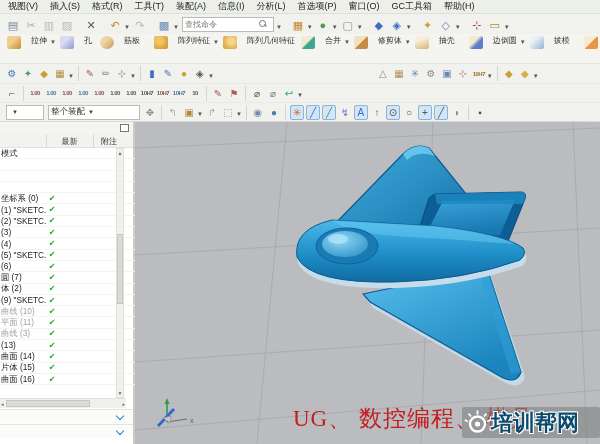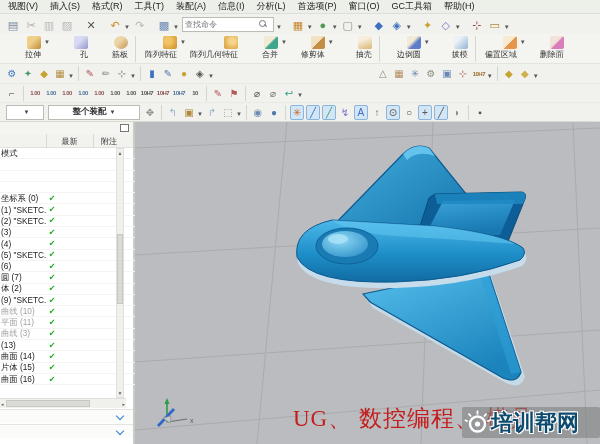--- a/index.html
+++ b/index.html
@@ -30,22 +30,22 @@
     border:1.2px solid #777; border-radius:50%; }
   .mag::after { content:""; position:absolute; left:5.5px; top:5.5px; width:3px;
     height:1.2px; background:#777; transform:rotate(45deg); }
 
   
   #ribbon { position:absolute; left:0; top:34px; width:600px; height:30px;
     background:#f4f5f1; border-bottom:1px solid #e2e4de;
     display:flex; align-items:flex-start; padding-left:2px; }
   .rgroup { display:flex; align-items:flex-start; height:30px; padding:1px 2px; }
   .rsep { width:1px; height:26px; background:#d3d6cd; margin:2px 2px; }
-  .rbtn { display:flex; flex-direction:column; align-items:flex-end;
-    min-width:40px; padding:0 3px; }
+  .rbtn { display:flex; align-items:flex-start;
+    min-width:40px; padding:0 3px;gap:10px; }
   .rbtn .lab { font-size:8px; color:#333; white-space:nowrap; line-height:9px;
     text-align:center; margin-top:1px; }
   .ci { width:14px; height:13px; border-radius:2px; margin-top:1px; }
   .ic-extrude { background:linear-gradient(135deg,#f0cf8a 40%,#c08a36 100%); }
   .ic-hole { background:linear-gradient(135deg,#d8d9f2 40%,#9296ce 100%); }
   .ic-rib { background:linear-gradient(135deg,#ecd5a5 40%,#c49355 100%); border-radius:50%; }
   .ic-pattern-feature { background:radial-gradient(circle at 35% 35%,#f2c468 25%,#d69a33 80%); }
   .ic-pattern-geometry { background:radial-gradient(circle at 60% 40%,#f6d489 25%,#dda747 80%); }
   .ic-unite { background:linear-gradient(135deg,#f2ead2 45%,#3fa58d 55%); }
   .ic-trim-body { background:linear-gradient(135deg,#f2e2c2 50%,#c68d44 50%); }
@@ -58,23 +58,23 @@
   
   .minibar { position:absolute; left:0; width:600px; display:flex;
     align-items:center; padding-left:4px; background:#f1f2ee; }
   #tbar4 { top:64px; height:20px; border-bottom:1px solid #e8eae4; }
   #tbar5 { top:84px; height:19px; border-bottom:1px solid #e8eae4; }
   #tbar6 { top:103px; height:19px; border-bottom:1px solid #dadcd4; }
   .mini { display:inline-flex; align-items:center; justify-content:center;
     height:15px; min-width:14px; font-size:10px; margin:0 1px; color:#777; }
   .mini.txt { font-size:6px; font-weight:bold; letter-spacing:-0.5px; }
   .mini.tog { background:#d2e6f6; border:1px solid #8ab4dc; border-radius:2px; }
-  .combo { display:inline-flex; align-items:center; justify-content:center;
+  .combo { display:inline-flex; align-items:center; justify-content:flex-start;
     height:15px; background:#fff; border:1px solid #b9bdb4; font-size:8.5px;
-    color:#333; padding:0 2px; margin:0 2px;font-weight:bold; }
+    color:#333; padding:0 2px; margin:0 2px; }
   .combo .ca { font-size:6px; color:#444; margin-left:3px; }
 
   
   #main { position:absolute; left:0; top:122px; width:600px; height:322px; }
 
   
   #panel { position:absolute; left:0; top:0; width:135px; height:322px;
     background:#fff; border-right:2px solid #c9ccc5; }
   #panel-top { height:12px; background:#f4f5f1; position:relative; }
   #float-btn { position:absolute; right:4px; top:2px; width:9px; height:8px;

